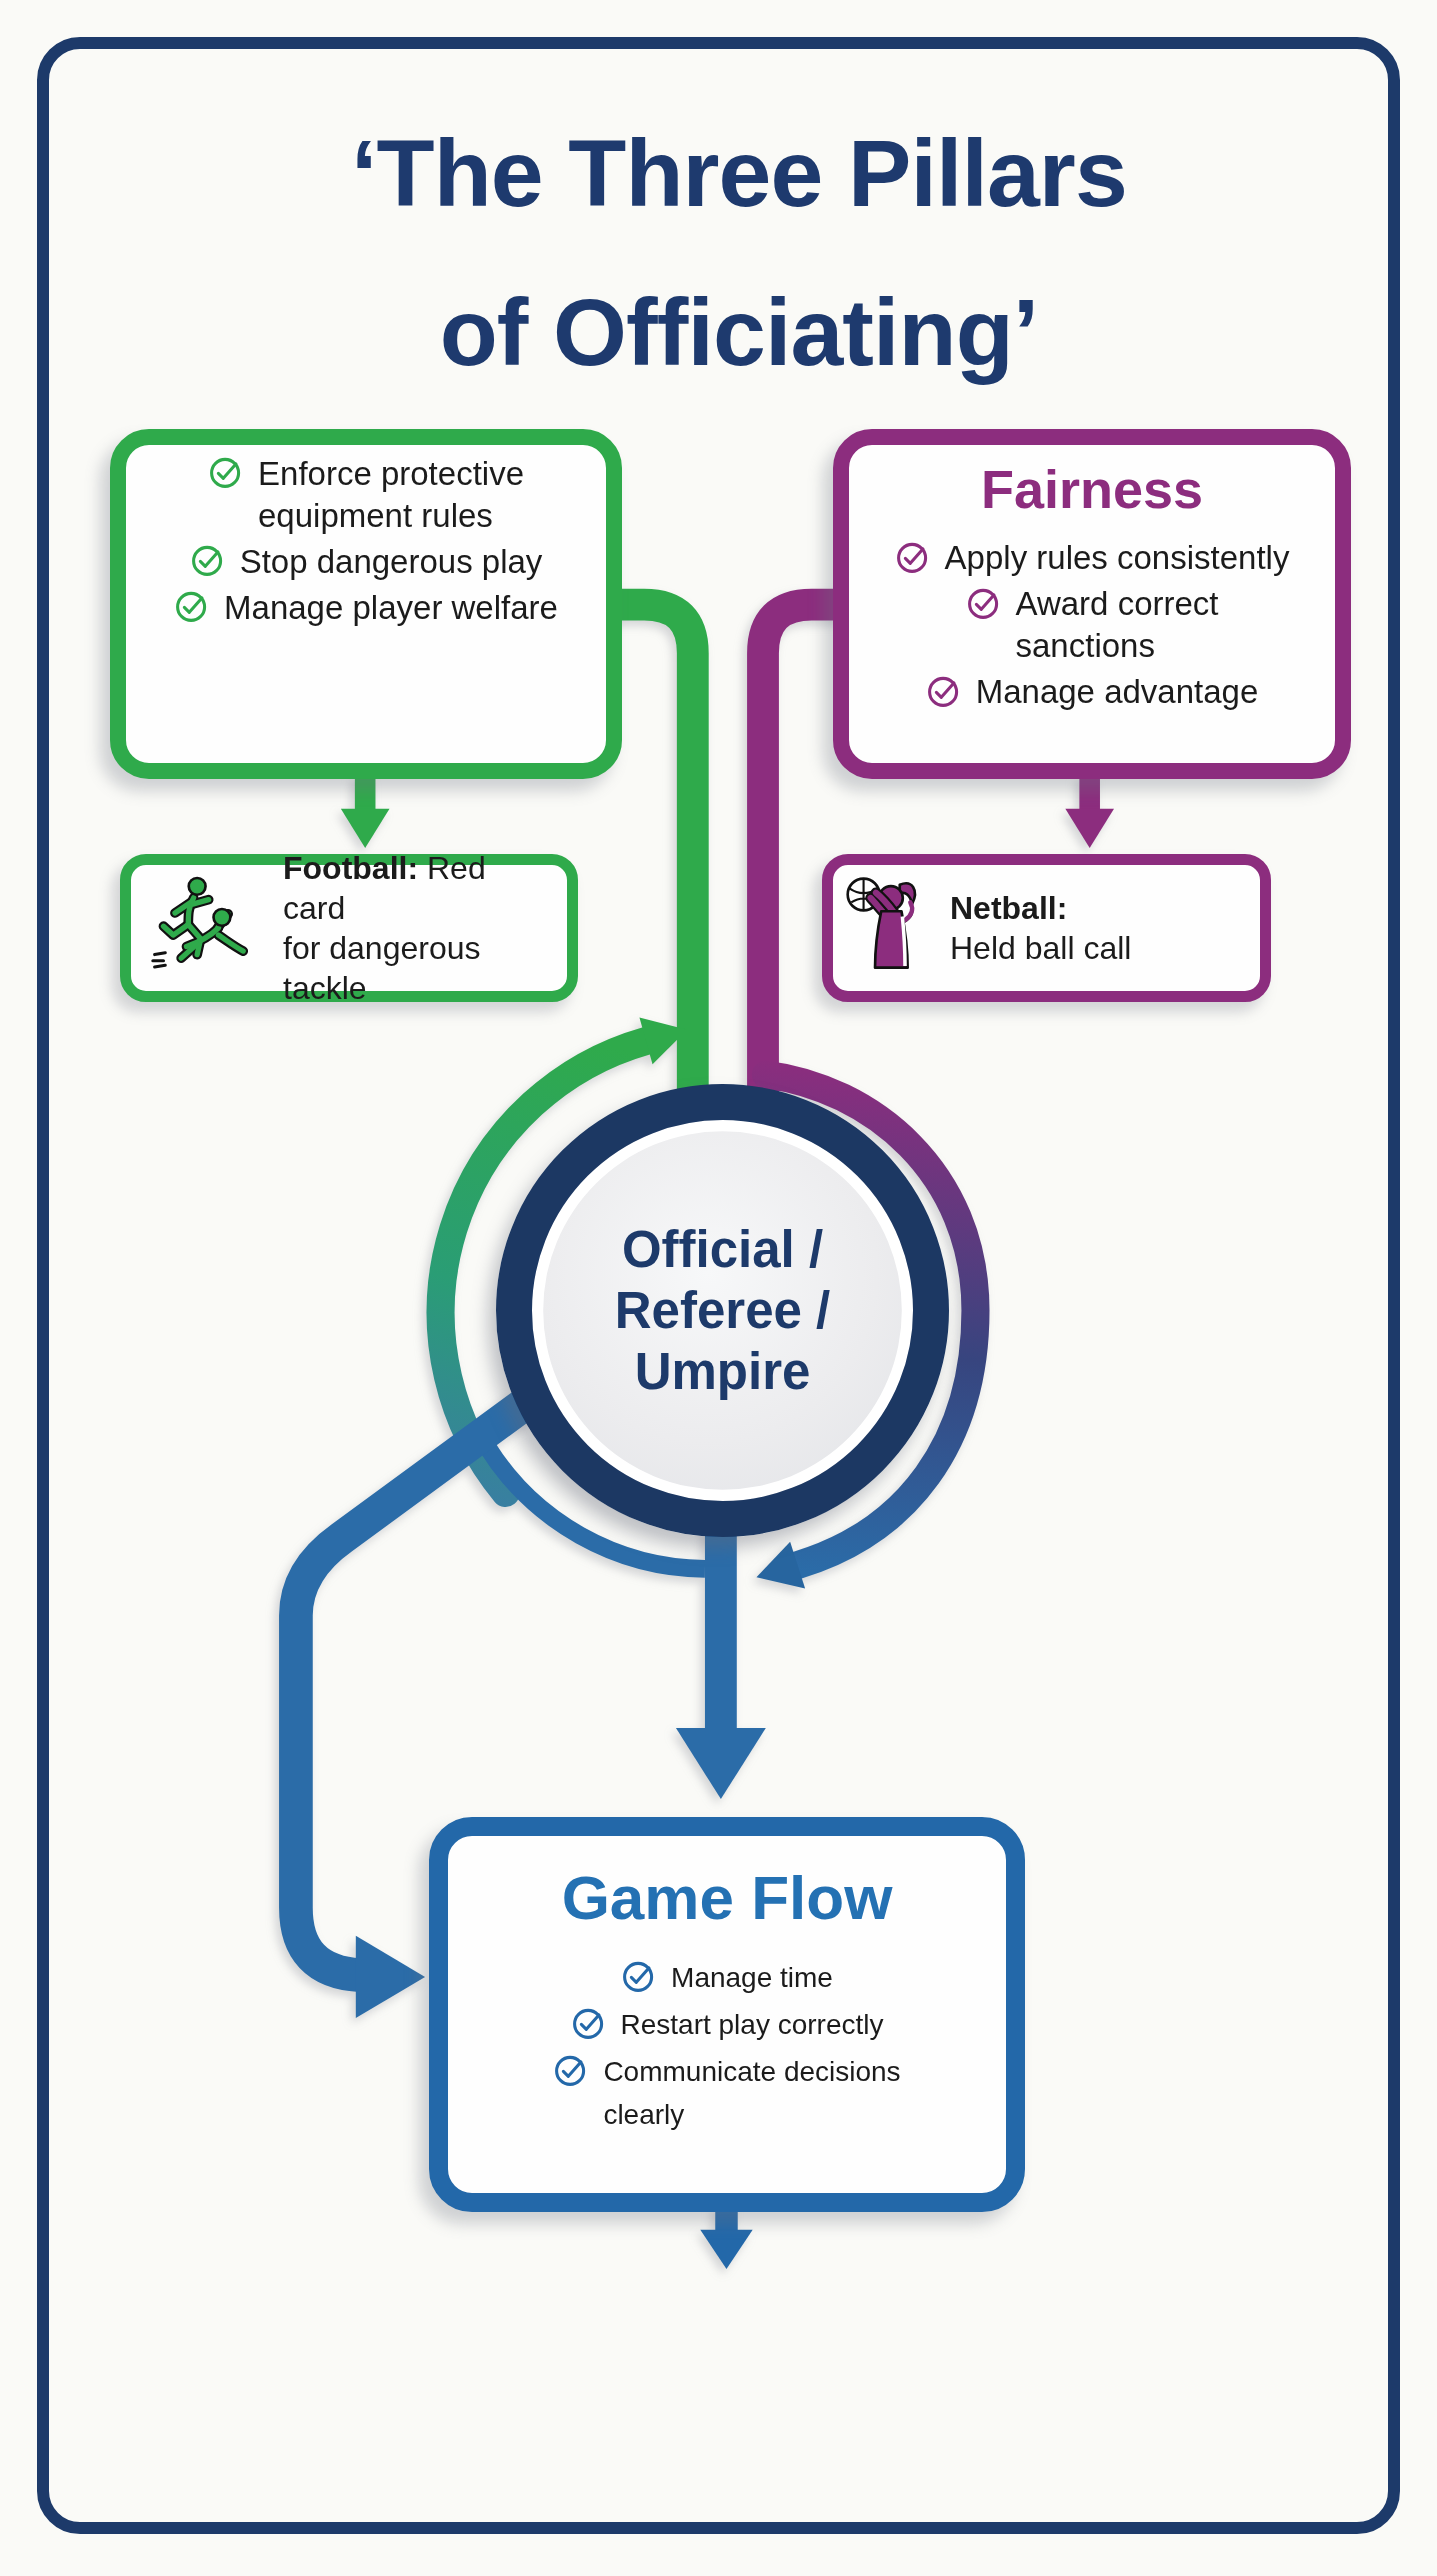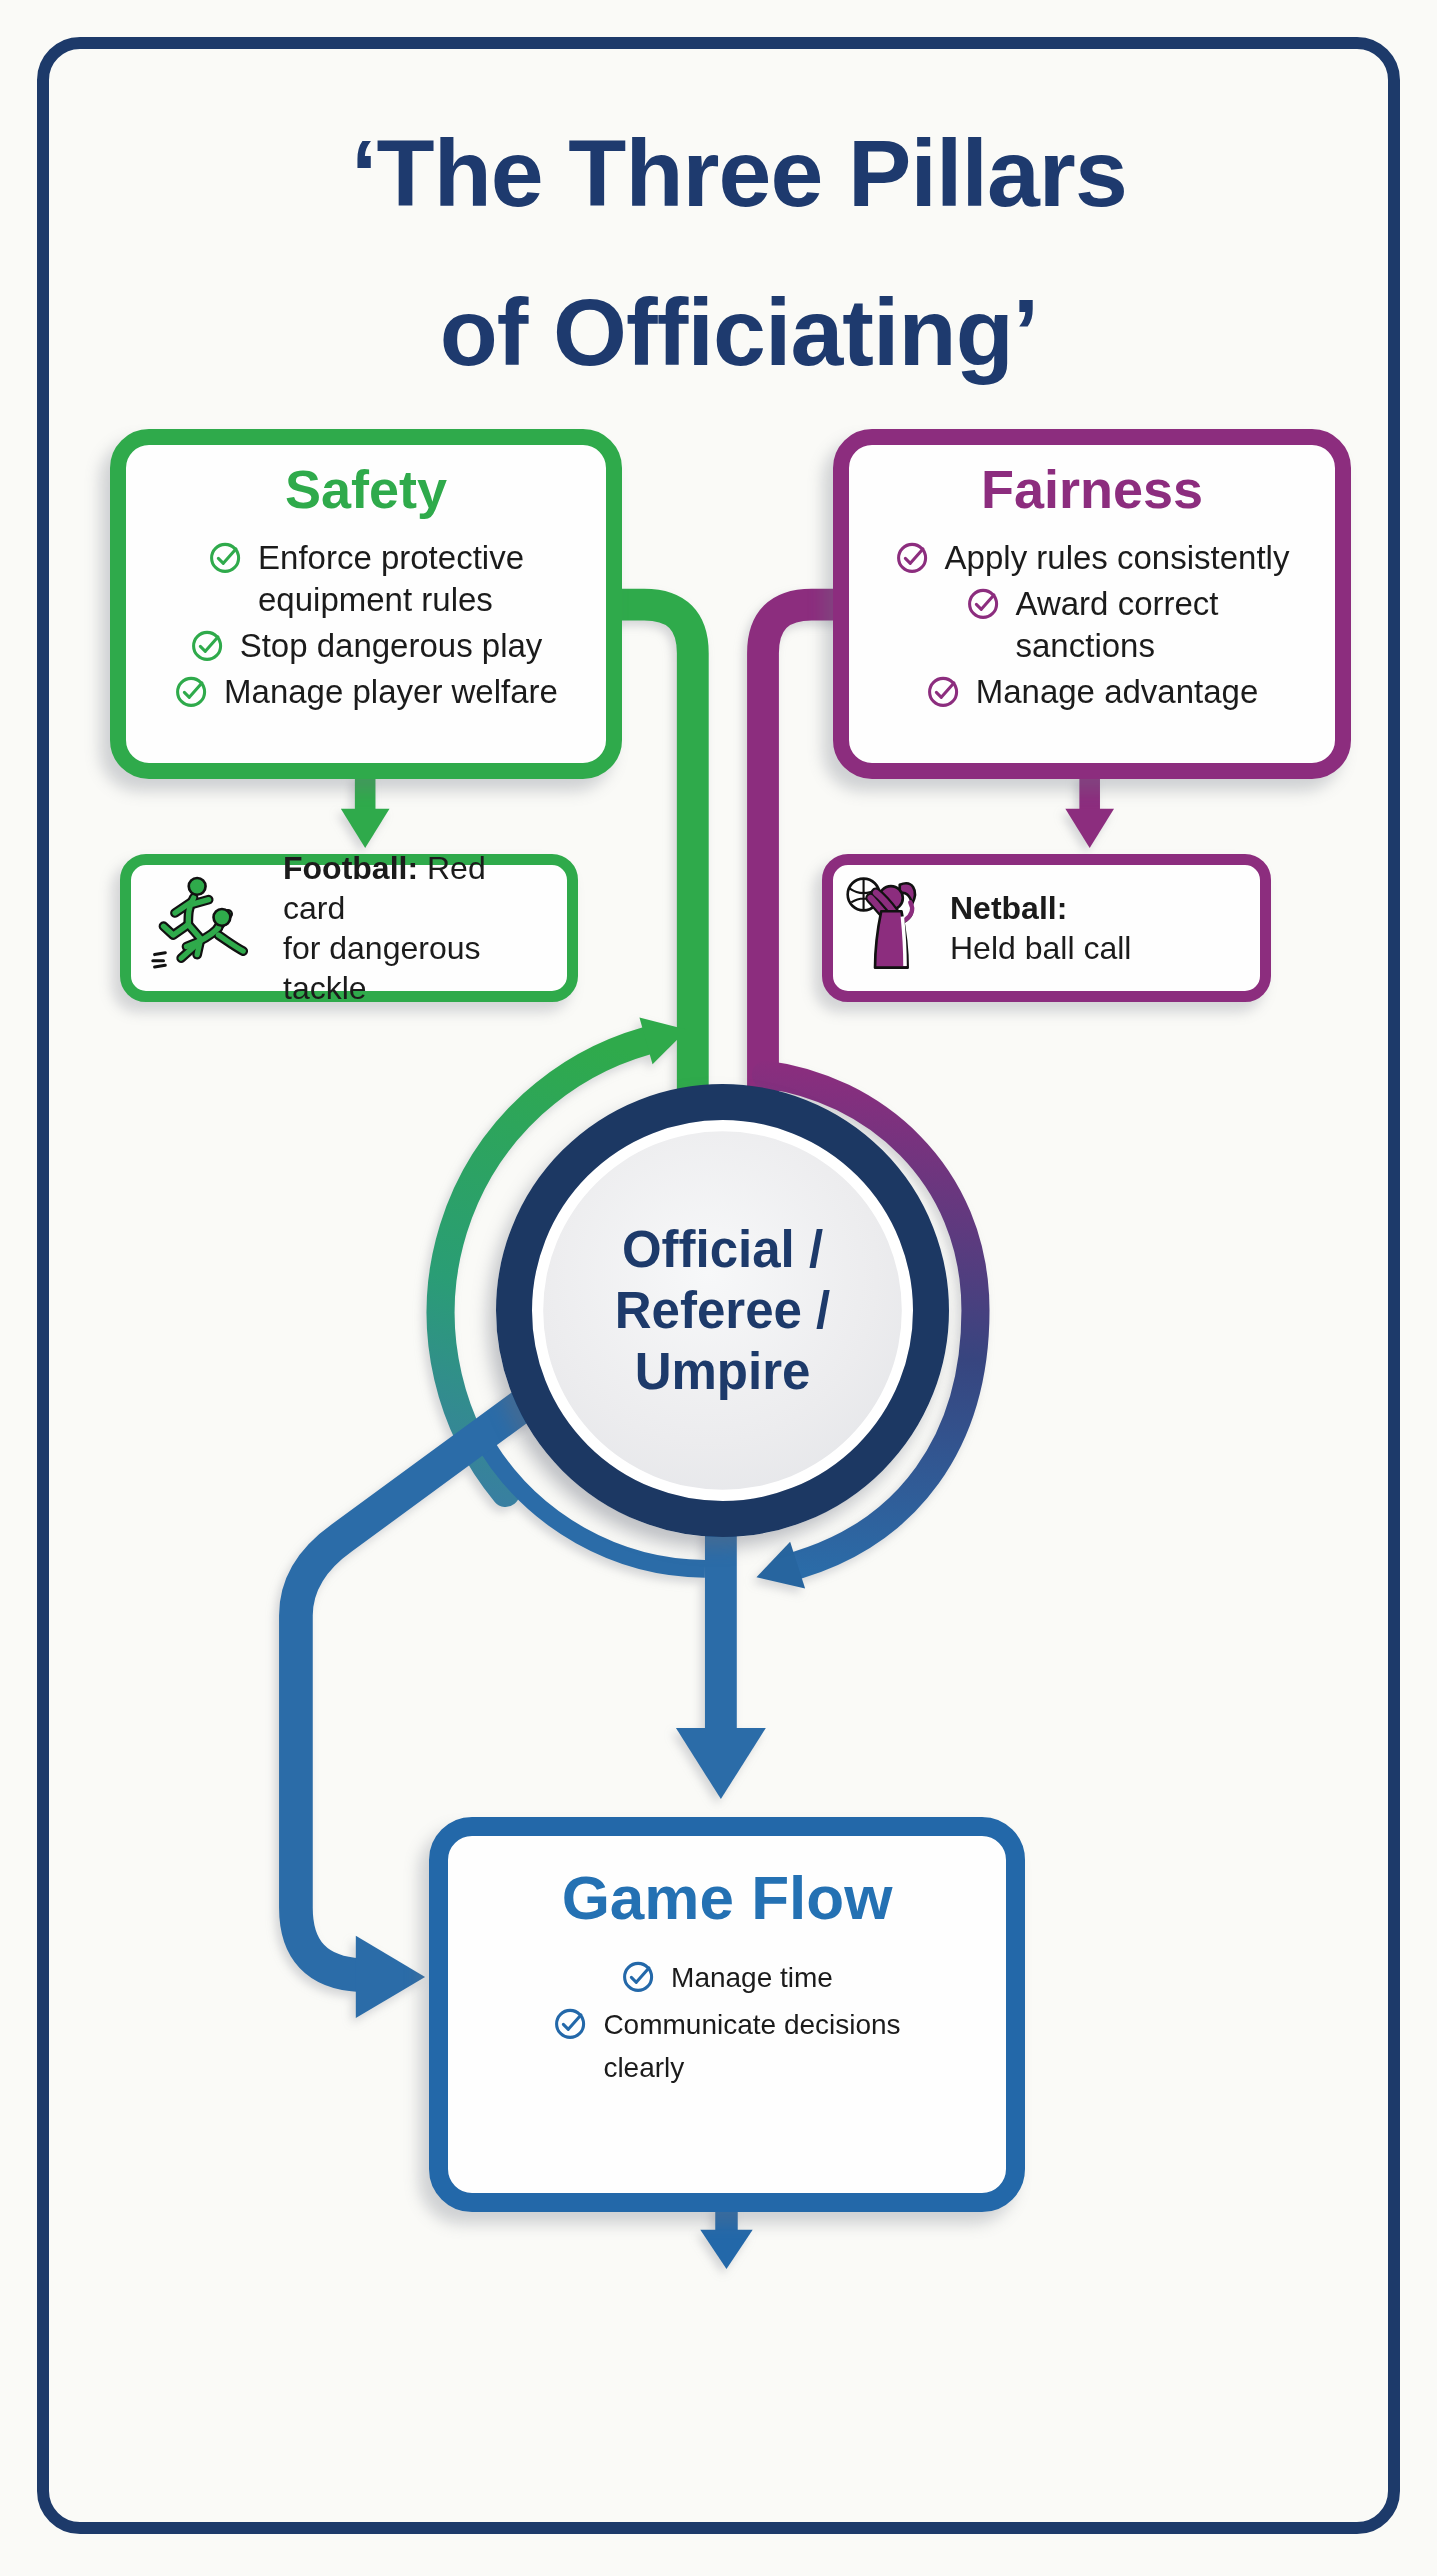--- a/index.html
+++ b/index.html
@@ -110,21 +110,20 @@
   </svg>
 
   <div class="page-border"></div>
 
   <h1 class="page-title">
     <span>‘The Three Pillars</span>
     <span>of Officiating’</span>
   </h1>
 
   <section class="pillar safety">
-    <h2>Safety</h2>
     <div class="bullets">
       <div class="bullet">
         <svg class="ck" width="36" height="36" viewBox="0 0 40 40">
             <circle cx="19" cy="21" r="15" fill="none" stroke="currentColor" stroke-width="3.4"></circle>
             <path d="M11.5 21.5 L17 27 L31 11" fill="none" stroke="currentColor" stroke-width="3.4" stroke-linecap="round" stroke-linejoin="round"></path>
           </svg>
         <div class="txt">Enforce protective
 equipment rules</div>
       </div>
       <div class="bullet">
@@ -252,20 +251,27 @@
             <circle cx="19" cy="21" r="15" fill="none" stroke="currentColor" stroke-width="3.4"></circle>
             <path d="M11.5 21.5 L17 27 L31 11" fill="none" stroke="currentColor" stroke-width="3.4" stroke-linecap="round" stroke-linejoin="round"></path>
           </svg>
         <div class="txt">Manage time</div>
       </div>
       <div class="bullet">
         <svg class="ck" width="36" height="36" viewBox="0 0 40 40">
             <circle cx="19" cy="21" r="15" fill="none" stroke="currentColor" stroke-width="3.4"></circle>
             <path d="M11.5 21.5 L17 27 L31 11" fill="none" stroke="currentColor" stroke-width="3.4" stroke-linecap="round" stroke-linejoin="round"></path>
           </svg>
+        <div class="txt">Restart play correctly</div>
+      </div>
+      <div class="bullet">
+        <svg class="ck" width="36" height="36" viewBox="0 0 40 40">
+            <circle cx="19" cy="21" r="15" fill="none" stroke="currentColor" stroke-width="3.4"></circle>
+            <path d="M11.5 21.5 L17 27 L31 11" fill="none" stroke="currentColor" stroke-width="3.4" stroke-linecap="round" stroke-linejoin="round"></path>
+          </svg>
         <div class="txt">Communicate decisions
 clearly</div>
       </div>
     </div>
   </section>
 
 
 </div>
 
 

